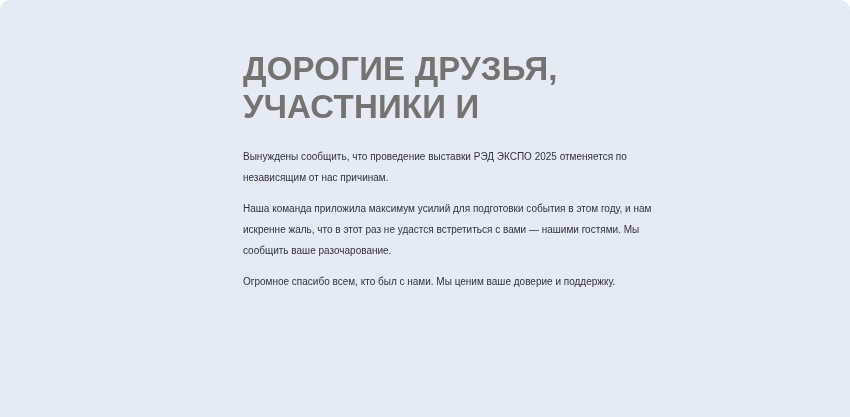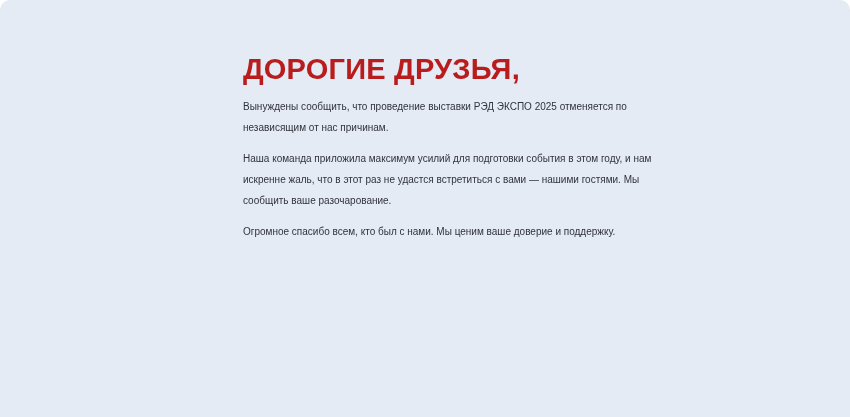--- a/index.html
+++ b/index.html
@@ -17,44 +17,45 @@
     overflow: hidden;
     box-sizing: border-box;
   }
   .content {
     position: absolute;
     left: 243px;
     top: 50px;
     width: 412px;
   }
   .heading {
-    margin: 0 0 8px 0;
-    font-size: 29px;
+    margin: 0 0 20px 0;
+    font-size: 33px;
     line-height: 38px;
     font-weight: 800;
     letter-spacing: 0.2px;
-    color: #b91c1c;
+    color: #737373;
     text-transform: uppercase;
   }
   .heading span { display: block; }
   .body-paragraph {
     margin: 0 0 10px 0;
     font-size: 10px;
     line-height: 21px;
     color: #32323a;
   }
 </style>
 </head>
 <body>
 
 <div class="page">
   <div class="content">
 
     <h1 class="heading">
       <span>ДОРОГИЕ ДРУЗЬЯ,</span>
+      <span>УЧАСТНИКИ И</span>
     </h1>
 
     <p class="body-paragraph">Вынуждены сообщить, что проведение выставки РЭД ЭКСПО 2025 отменяется по независящим от нас причинам.</p>
     <p class="body-paragraph">Наша команда приложила максимум усилий для подготовки события в этом году, и нам искренне жаль, что в этот раз не удастся встретиться с вами — нашими гостями. Мы сообщить ваше разочарование.</p>
     <p class="body-paragraph">Огромное спасибо всем, кто был с нами. Мы ценим ваше доверие и поддержку.</p>
 
   </div>
 </div>
 
 </body></html>

